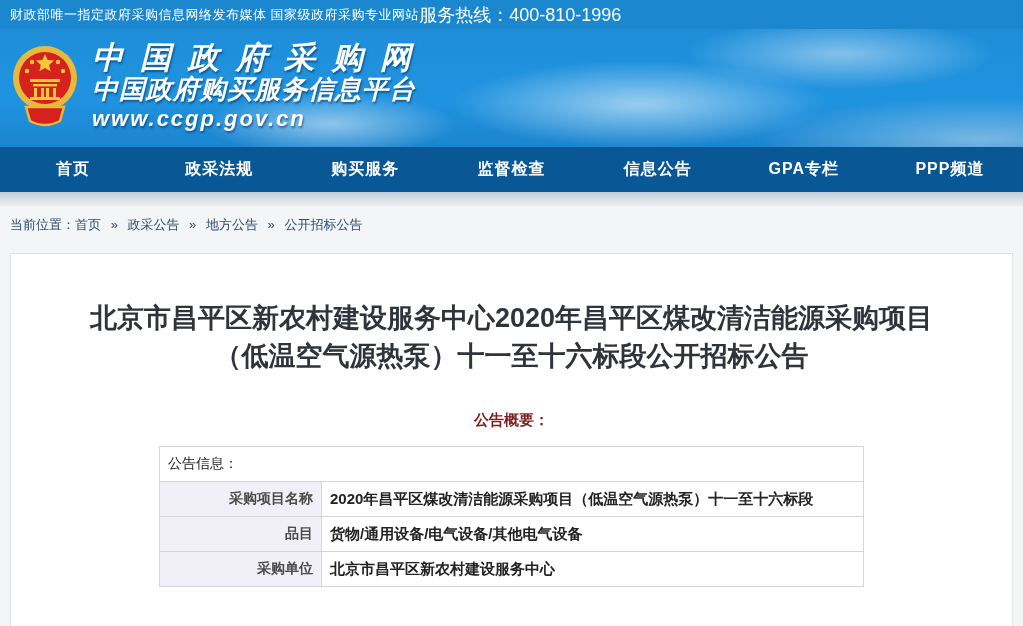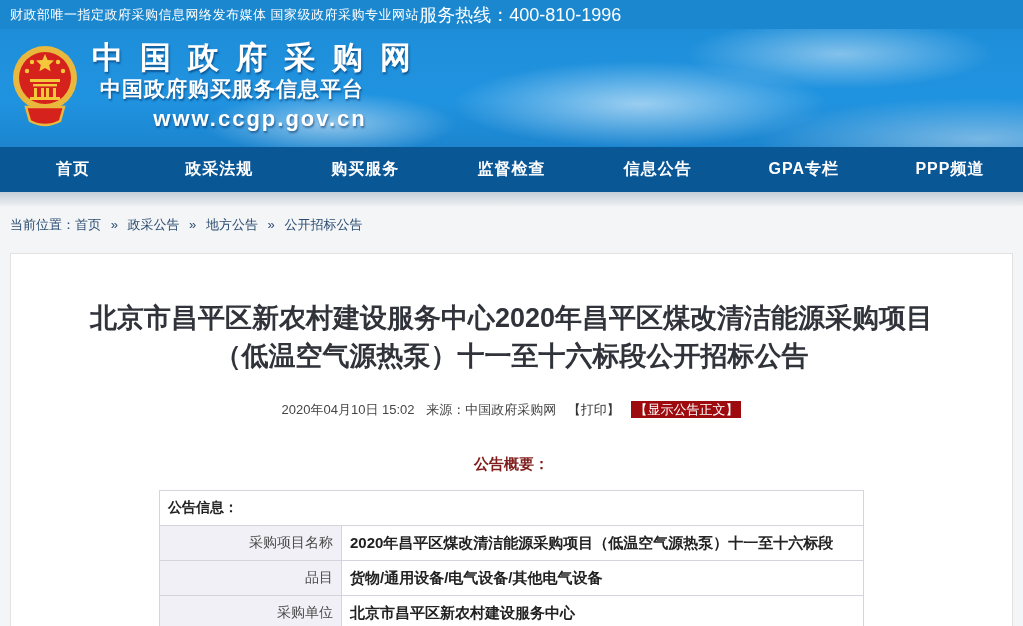--- a/index.html
+++ b/index.html
@@ -23,31 +23,31 @@
     position:relative; height:118px; overflow:hidden;
     background:
       radial-gradient(ellipse 180px 45px at 330px 95px, rgba(255,255,255,.50), rgba(255,255,255,0) 70%),
       radial-gradient(ellipse 260px 60px at 640px 75px, rgba(255,255,255,.55), rgba(255,255,255,0) 72%),
       radial-gradient(ellipse 220px 50px at 840px 25px, rgba(255,255,255,.45), rgba(255,255,255,0) 70%),
       radial-gradient(ellipse 300px 55px at 980px 110px, rgba(255,255,255,.40), rgba(255,255,255,0) 75%),
       linear-gradient(180deg,#1e8ed9 0%, #2093e0 60%, #1c85cf 100%);
   }
   .logo-link { position:absolute; left:12px; top:12px; display:flex; text-decoration:none; }
   .emblem { width:66px; height:92px; margin-right:14px; }
-  .logo-text { color:#fff; }
+  .logo-text { color:#fff;font-style:italic; }
   .logo-line1 {
     font-size:31px; font-weight:bold; letter-spacing:17px; white-space:nowrap;
     text-shadow:1px 2px 2px rgba(0,40,90,.55); line-height:33px;
   }
   .logo-line2 {
-    font-size:21px; font-weight:bold; letter-spacing:1px; white-space:nowrap;
-    text-shadow:1px 2px 2px rgba(0,40,90,.55); line-height:30px;margin-left:8px;
+    font-size:26px; font-weight:bold; letter-spacing:1px; white-space:nowrap;
+    text-shadow:1px 2px 2px rgba(0,40,90,.55); line-height:30px;
   }
   .logo-line3 {
-    font-size:22px; font-weight:bold; letter-spacing:2px; text-align:center;
+    font-size:22px; font-weight:bold; letter-spacing:2px; text-align:left;
     text-shadow:1px 2px 2px rgba(0,40,90,.5); line-height:27px; margin-top:1px;
   }
 
   
   .mainnav {
     height:45px; background:#0a5796; display:flex; align-items:center;
   }
   .mainnav a {
     flex:1; text-align:center; color:#fff; text-decoration:none;
     font-size:16px; font-weight:bold; letter-spacing:1px;
@@ -84,23 +84,23 @@
   }
 
   
   table.notice {
     width:705px; margin:16px auto 0; border-collapse:collapse;
     font-size:14px; color:#333;
   }
   table.notice td {
     border:1px solid #d4d4de; height:35px; padding:4px 8px;
   }
-  td.section-header { background:#fff; font-weight:bold; color:#222; padding-left:10px; }
+  td.section-header { background:#fff; font-weight:normal; color:#222; padding-left:10px; }
   td.lbl {
-    background:#f1f0f7; width:182px; text-align:right; color:#4a4a4a;
+    background:#f1f0f7; width:162px; text-align:right; color:#4a4a4a;font-weight:bold;
   }
   td.val { background:#fff; font-weight:bold; color:#222; font-size:15px; }
 </style>
 </head>
 <body>
 
 <div class="topbar">
   <span class="tagline">财政部唯一指定政府采购信息网络发布媒体 国家级政府采购专业网站</span>
   <span class="hotline">服务热线：400-810-1996</span>
 </div>
@@ -149,26 +149,20 @@
   <a href="#">政采公告</a>
   <span class="sep">»</span>
   <a href="#">地方公告</a>
   <span class="sep">»</span>
   <span>公开招标公告</span>
 </div>
 
 <div class="panel">
   <h1 class="article-title">北京市昌平区新农村建设服务中心2020年昌平区煤改清洁能源采购项目（低温空气源热泵）十一至十六标段公开招标公告</h1>
 
-  <div class="meta">
-    <span>2020年04月10日 15:02</span>
-    <span>来源：中国政府采购网</span>
-    <span class="print-btn">【打印】</span>
-    <span class="show-btn">【显示公告正文】</span>
-  </div>
 
   <div class="summary-heading">公告概要：</div>
 
   <table class="notice">
     <tbody>
       <tr>
         <td class="section-header" colspan="2">公告信息：</td>
       </tr>
       <tr>
         <td class="lbl">采购项目名称</td>

